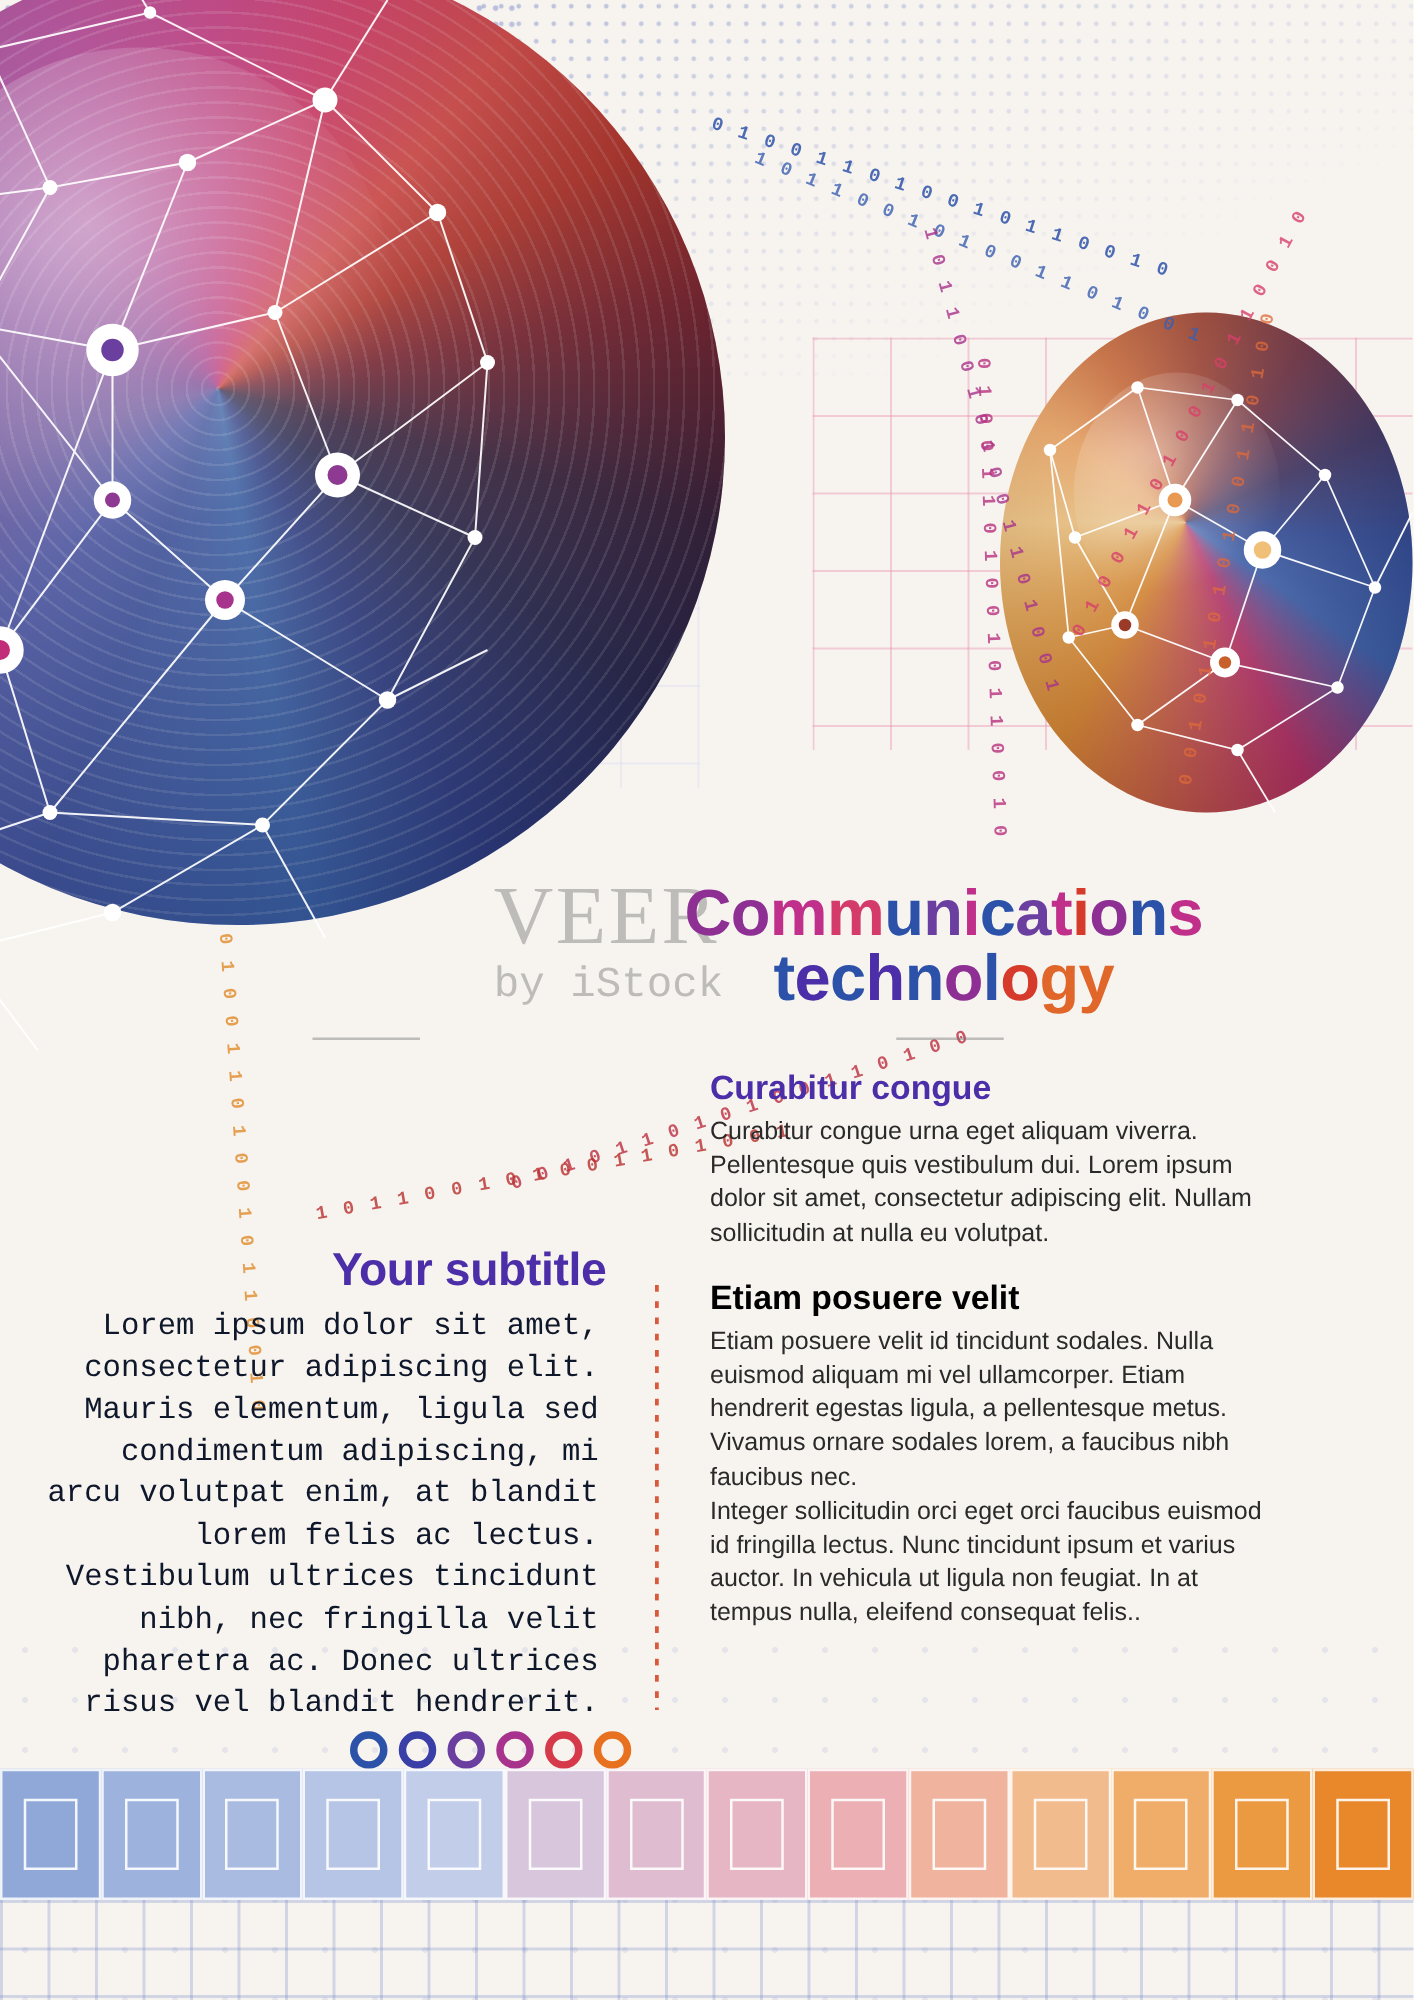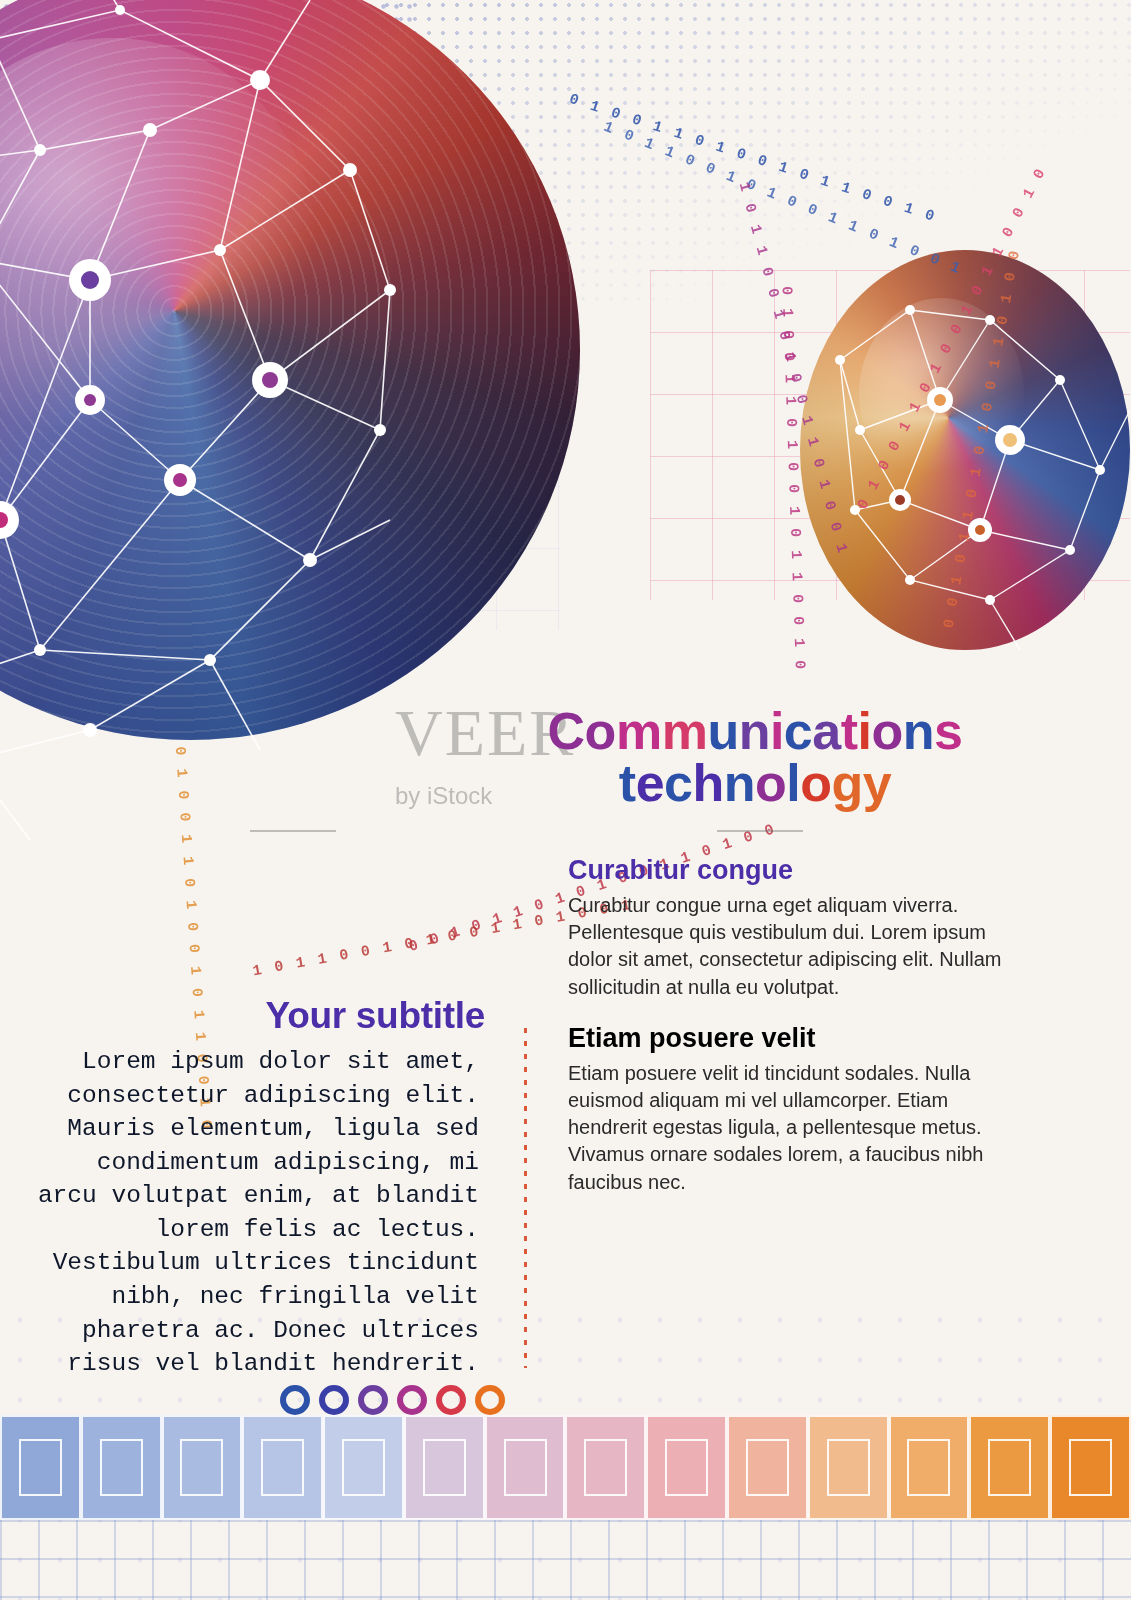--- a/index.html
+++ b/index.html
@@ -294,23 +294,23 @@
     pointer-events: none;
     user-select: none;
   }
   .wm-main {
     font-family: "Liberation Serif", serif;
     font-size: 66px;
     letter-spacing: 2px;
     line-height: 1;
   }
   .wm-sub {
-    font-family: Liberation Sans, sans-serif;
-    font-size: 24px;
-    margin-top: 16px;
+    font-family: Liberation Mono, monospace;
+    font-size: 34px;
+    margin-top: 4px;
   }
   .wm-rule {
     position: absolute;
     left: 250px; top: 830px;
     width: 86px; height: 2px;
     background: rgba(110,110,110,0.42);
   }
 </style>
 </head>
 <body>
@@ -468,20 +468,21 @@
 
   <div class="dotted-divider"></div>
 
   <div class="col-right">
     <div class="h-curabitur">Curabitur congue</div>
     <p class="body-dark">Curabitur congue urna eget aliquam viverra. Pellentesque quis vestibulum dui. Lorem ipsum dolor sit amet, consectetur adipiscing elit. Nullam sollicitudin at nulla eu volutpat.</p>
 
     <div class="h-etiam">Etiam posuere velit</div>
     <p class="body-dark">Etiam posuere velit id tincidunt sodales. Nulla euismod aliquam mi vel ullamcorper. Etiam hendrerit egestas ligula, a pellentesque metus. Vivamus ornare sodales lorem, a faucibus nibh faucibus nec.</p>
 
+    <p class="body-dark">Integer sollicitudin orci eget orci faucibus euismod id fringilla lectus. Nunc tincidunt ipsum et varius auctor. In vehicula ut ligula non feugiat. In at tempus nulla, eleifend consequat felis..</p>
   </div>
 
   <div class="bottom-dots-row">
       <div class="bdot" style="border-color: rgb(43, 82, 168);"></div>
       <div class="bdot" style="border-color: rgb(58, 63, 168);"></div>
       <div class="bdot" style="border-color: rgb(106, 63, 160);"></div>
       <div class="bdot" style="border-color: rgb(168, 51, 140);"></div>
       <div class="bdot" style="border-color: rgb(214, 58, 74);"></div>
       <div class="bdot" style="border-color: rgb(232, 113, 31);"></div>
     </div>

